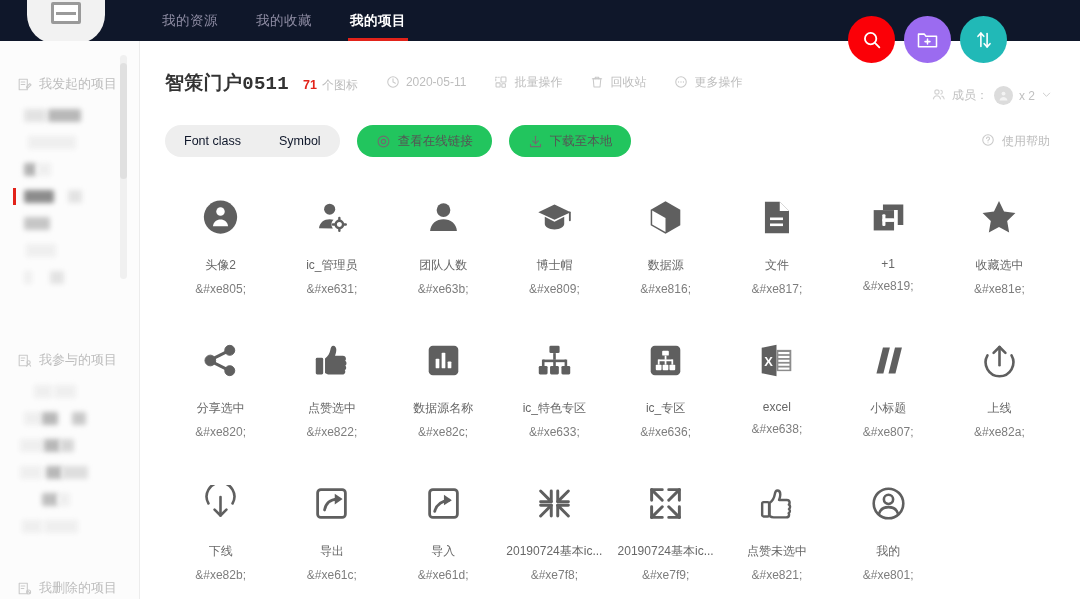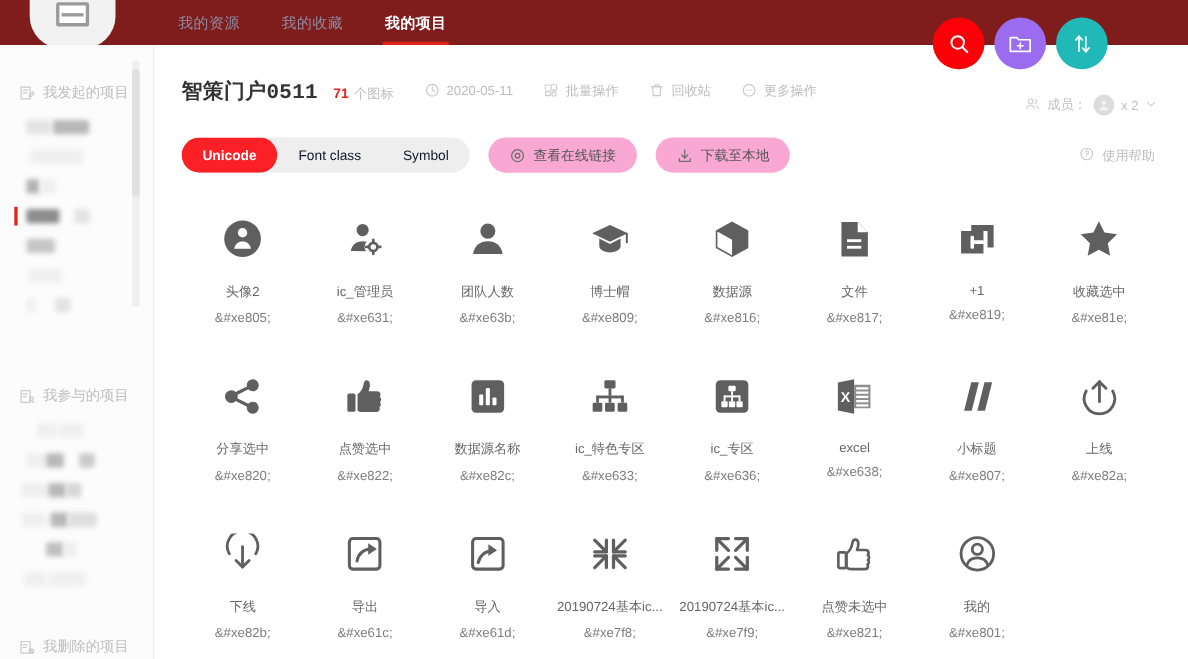--- a/index.html
+++ b/index.html
@@ -7,21 +7,21 @@
     width: 1080px; height: 599px;
     font-family: "Liberation Sans", "DejaVu Sans", sans-serif;
     background: #ffffff;
     overflow: hidden;
   }
   #app { position: relative; width: 1080px; height: 599px; background: #fff; }
 
   
   .topnav {
     position: absolute; left: 0; top: 0; width: 1080px; height: 41px;
-    background: #7f1d1d;
+    background: #0f172a;
   }
   .nav-tabs {
     position: absolute; left: 160px; top: 0; height: 41px;
     display: flex; align-items: center; gap: 34px;
   }
   .nav-tab {
     position: relative; height: 41px; display: flex; align-items: center;
     font-size: 13.5px; color: #8e8ca3; letter-spacing: .5px; cursor: pointer;
     padding: 0 2px;
   }
@@ -123,21 +123,21 @@
     display: flex; align-items: center; background: #eeeeee; border-radius: 19px; height: 32px;
     padding: 0; overflow: hidden;
   }
   .seg {
     height: 32px; padding: 0 19px; display: flex; align-items: center; justify-content: center;
     font-size: 12.5px; color: #0f172a; cursor: pointer; border-radius: 19px;
   }
   .seg.active { background: #fb2026; color: #fff; font-weight: bold; }
   .pill {
     height: 32px; padding: 0 19px; display: flex; align-items: center; gap: 7px;
-    background: #f9a8d4; border-radius: 19px; font-size: 12.5px; color: #555; cursor: pointer;
+    background: #22c55e; border-radius: 19px; font-size: 12.5px; color: #555; cursor: pointer;
     white-space: nowrap;
   }
   .pill .p-ico { width: 15px; height: 15px; flex: none; }
   .help {
     position: absolute; right: 30px; top: 92px; display: flex; align-items: center; gap: 7px;
     font-size: 12px; color: #bdbdbd; cursor: pointer;
   }
 
   
   .grid {
@@ -387,23 +387,20 @@
       <span>x 2</span>
       <span>
         <svg width="11" height="11" viewBox="0 0 24 24" fill="none" stroke="#c9c9c9" stroke-width="2" stroke-linecap="round" stroke-linejoin="round">
           <polyline points="5,9 12,16 19,9"></polyline>
         </svg>
       </span>
     </div>
 
     <div class="toolbar">
       <div class="segmented">
-        <div class="seg active">
-            <span>Unicode</span>
-          </div>
         <div class="seg">
             <span>Font class</span>
           </div>
         <div class="seg">
             <span>Symbol</span>
           </div>
       </div>
 
       <div class="pill">
         <span class="p-ico">

